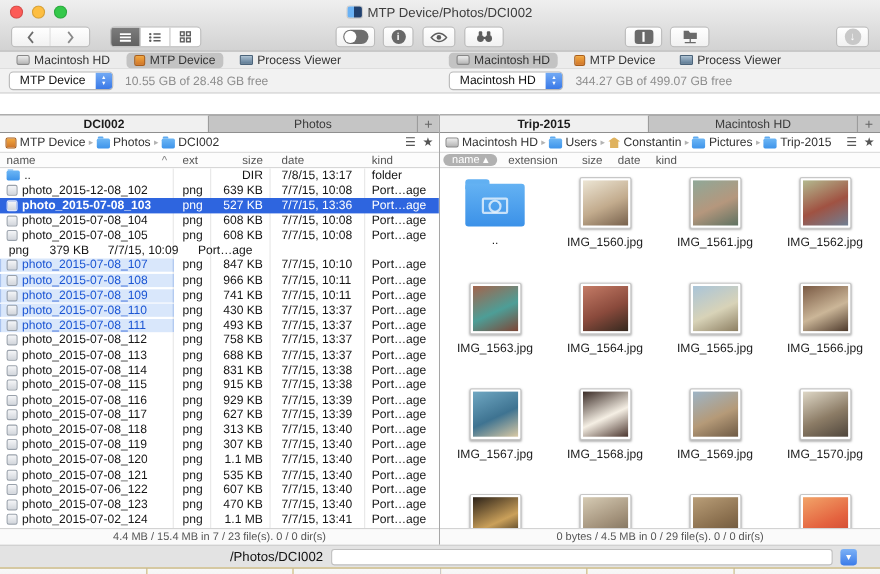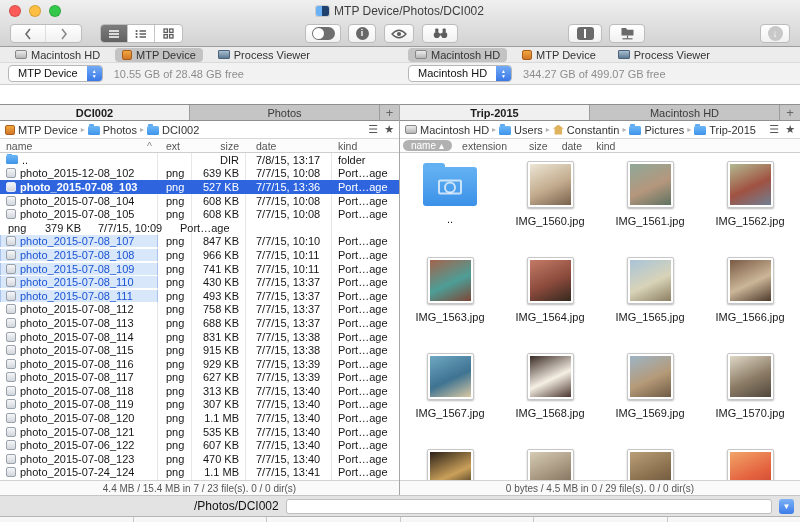--- a/index.html
+++ b/index.html
@@ -105,21 +105,21 @@
   .glabel { margin-top:7px; font-size:11px; color:#1a1a1a; }
   .gfolder { width:54px; height:43px; position:relative; margin-top:2px; }
   .gfolder-tab { position:absolute; top:0; left:0; width:22px; height:9px; background:#61b0f2; border-radius:3px 3px 0 0; }
   .gfolder-body { position:absolute; left:0; right:0; top:4px; bottom:0; background:linear-gradient(#64b2f3,#3b91e8); border-radius:3px; }
   .gfolder-cam { position:absolute; left:50%; top:56%; transform:translate(-50%,-50%); width:24px; height:15px; border:2px solid rgba(255,255,255,.7); border-radius:2px; }
   .gfolder-cam::after { content:""; position:absolute; left:50%; top:50%; transform:translate(-50%,-50%); width:8px; height:8px; border:2px solid rgba(255,255,255,.7); border-radius:50%; }
 
   .pane-status { height:15px; background:#fafafa; border-top:1px solid #d3d3d3; display:flex; align-items:center; justify-content:center; font-size:10px; color:#555; }
 
   
-  .cmdrow { height:21px; background:#e3e3e3; border-top:1px solid #c6c6c6; display:flex; align-items:center; padding:0 6px; gap:7px; }
+  .cmdrow { height:21px; background:#e3e3e3; border-top:1px solid #c6c6c6; display:flex; align-items:center; padding:0 21px; gap:7px; }
   .cmd-label { margin-left:188px; font-size:12px; color:#121212; }
   .cmd-input { flex:1; height:15px; border:1px solid #bfbfbf; border-radius:3px; background:#fff; font-size:11px; padding:0 4px; font-family:"Liberation Sans",sans-serif; }
   .cmd-drop { width:15px; height:15px; border-radius:3px; background:linear-gradient(#7db2f6,#3c7ce9); color:#fff; font-size:8px; display:flex; align-items:center; justify-content:center; }
 
   
   .fkeys { height:25px; display:flex; background:#eab308; border-top:1px solid #b4b4b4; }
   .fkey { flex:1; display:flex; align-items:center; justify-content:center; font-size:12px; color:#131313;
           background:linear-gradient(#f8f8f8,#ebebeb); border-right:1px solid #c8c8c8; }
   .fkey:last-child { border-right:none; }
 
@@ -554,21 +554,21 @@
       <span class="nm">photo_2015-07-08_123</span>
     </div>
     <div class="cell c-ext">png</div>
     <div class="cell c-size">470 KB</div>
     <div class="cell c-date">7/7/15, 13:40</div>
     <div class="cell c-kind">Port…age</div>
   </div>
           <div class="row">
     <div class="cell c-name">
       <span class="row-ic file-ic"></span>
-      <span class="nm">photo_2015-07-24_124</span>
+      <span class="nm">photo_2015-07-02_124</span>
     </div>
     <div class="cell c-ext">png</div>
     <div class="cell c-size">1.1 MB</div>
     <div class="cell c-date">7/7/15, 13:41</div>
     <div class="cell c-kind">Port…age</div>
   </div>
         </div>
       <div class="pane-status">4.4 MB / 15.4 MB in 7 / 23 file(s). 0 / 0 dir(s)</div>
     </div>
 

